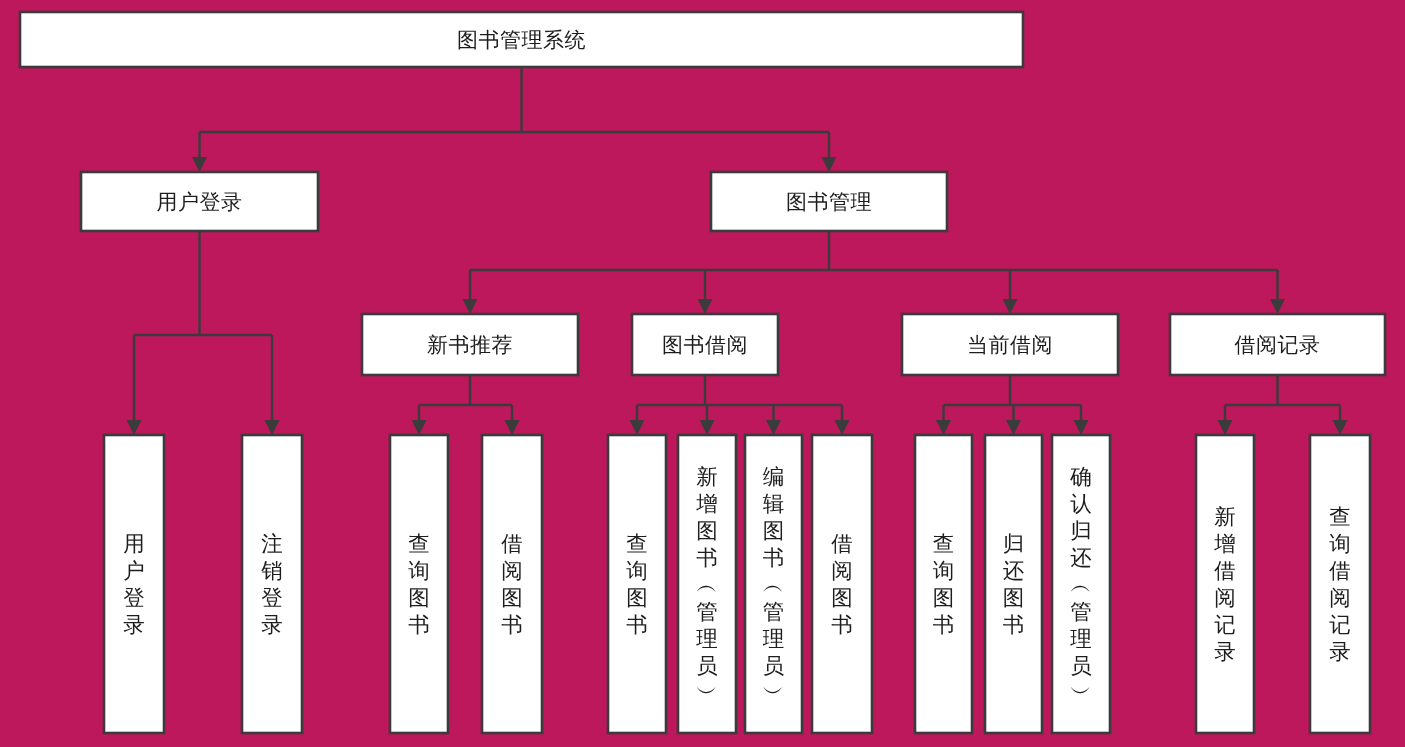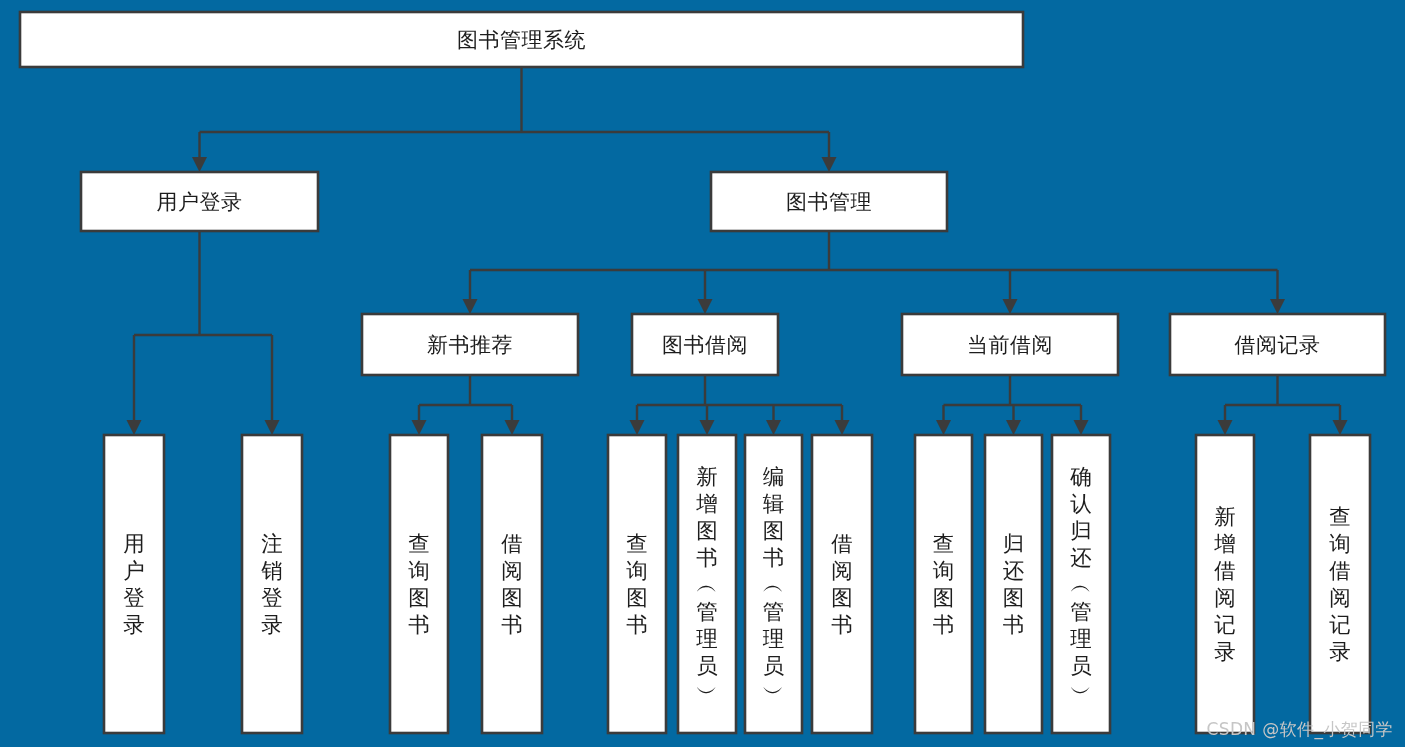--- a/index.html
+++ b/index.html
@@ -11,21 +11,21 @@
   body {
     width: 1405px;
     height: 747px;
     font-family: "DejaVu Sans", "Liberation Sans", sans-serif;
     overflow: hidden;
   }
   #diagram-root {
     position: relative;
     width: 1405px;
     height: 747px;
-    background: #0369a1;
+    background: #be185d;
   }
   svg#tree-svg {
     position: absolute;
     left: 0;
     top: 0;
     width: 1405px;
     height: 747px;
     display: block;
   }
   .node-box {
@@ -207,15 +207,14 @@
           <rect x="1196" y="435" width="58" height="298" class="node-box"></rect>
           <text x="1225" class="node-label-v"><tspan x="1225" y="524">新</tspan><tspan x="1225" y="551">增</tspan><tspan x="1225" y="578">借</tspan><tspan x="1225" y="605">阅</tspan><tspan x="1225" y="632">记</tspan><tspan x="1225" y="659">录</tspan></text>
         </g>
         <g>
           <rect x="1310" y="435" width="60" height="298" class="node-box"></rect>
           <text x="1340" class="node-label-v"><tspan x="1340" y="524">查</tspan><tspan x="1340" y="551">询</tspan><tspan x="1340" y="578">借</tspan><tspan x="1340" y="605">阅</tspan><tspan x="1340" y="632">记</tspan><tspan x="1340" y="659">录</tspan></text>
         </g>
       </g>
   </svg>
 
-  <div class="watermark">CSDN @软件_小贺同学</div>
 
 </div>
 
 </body></html>

